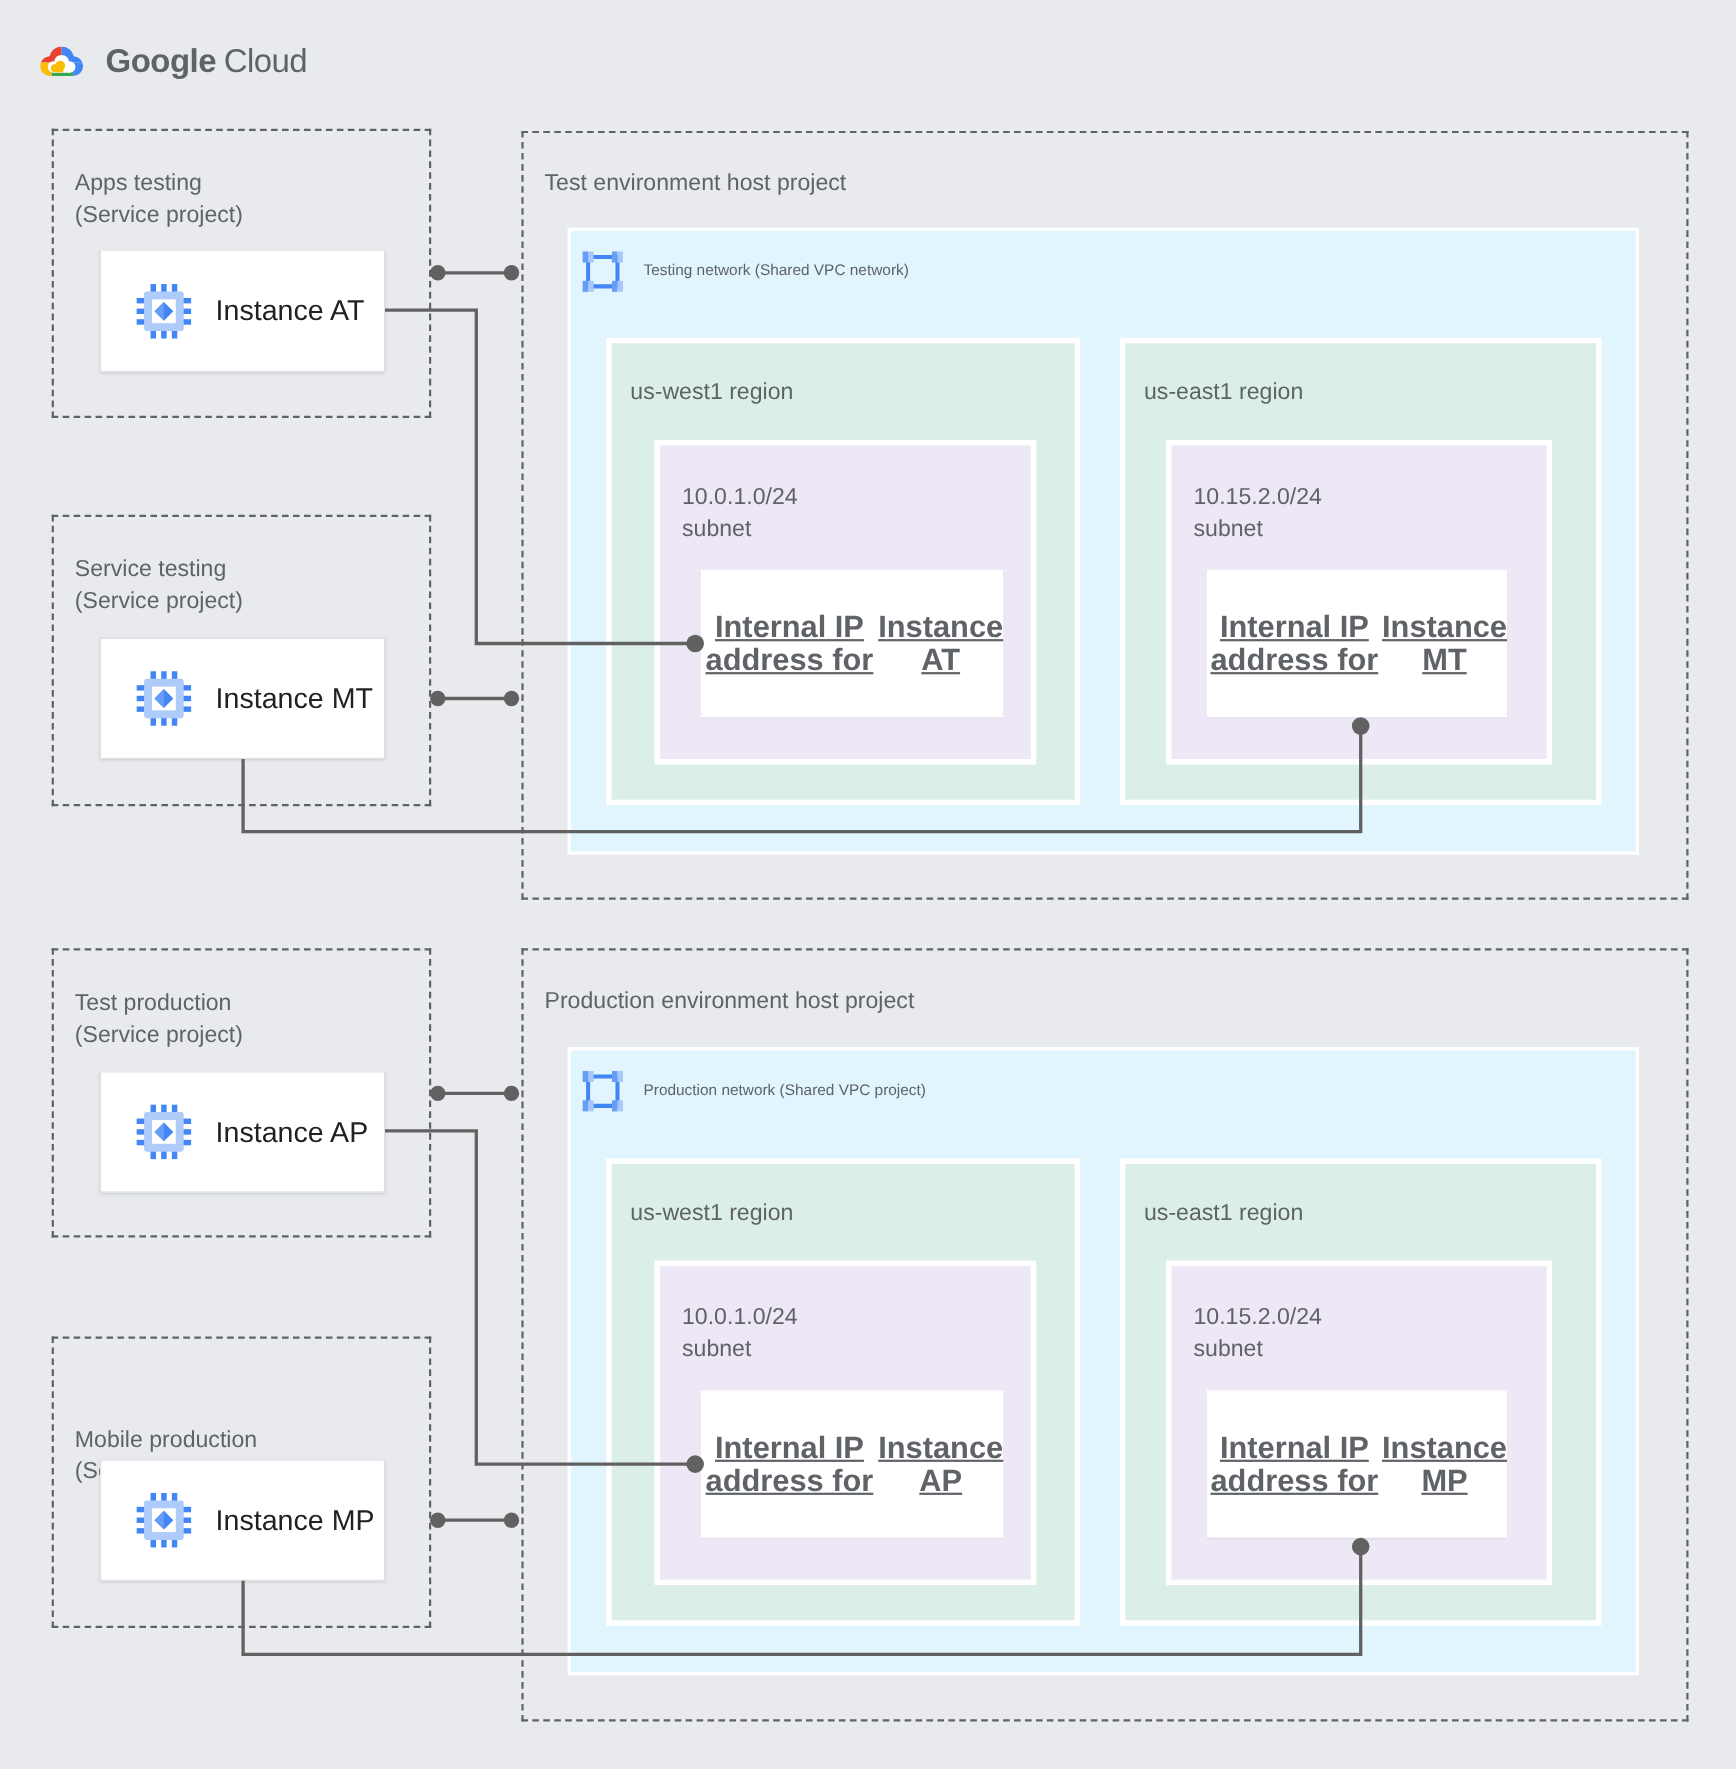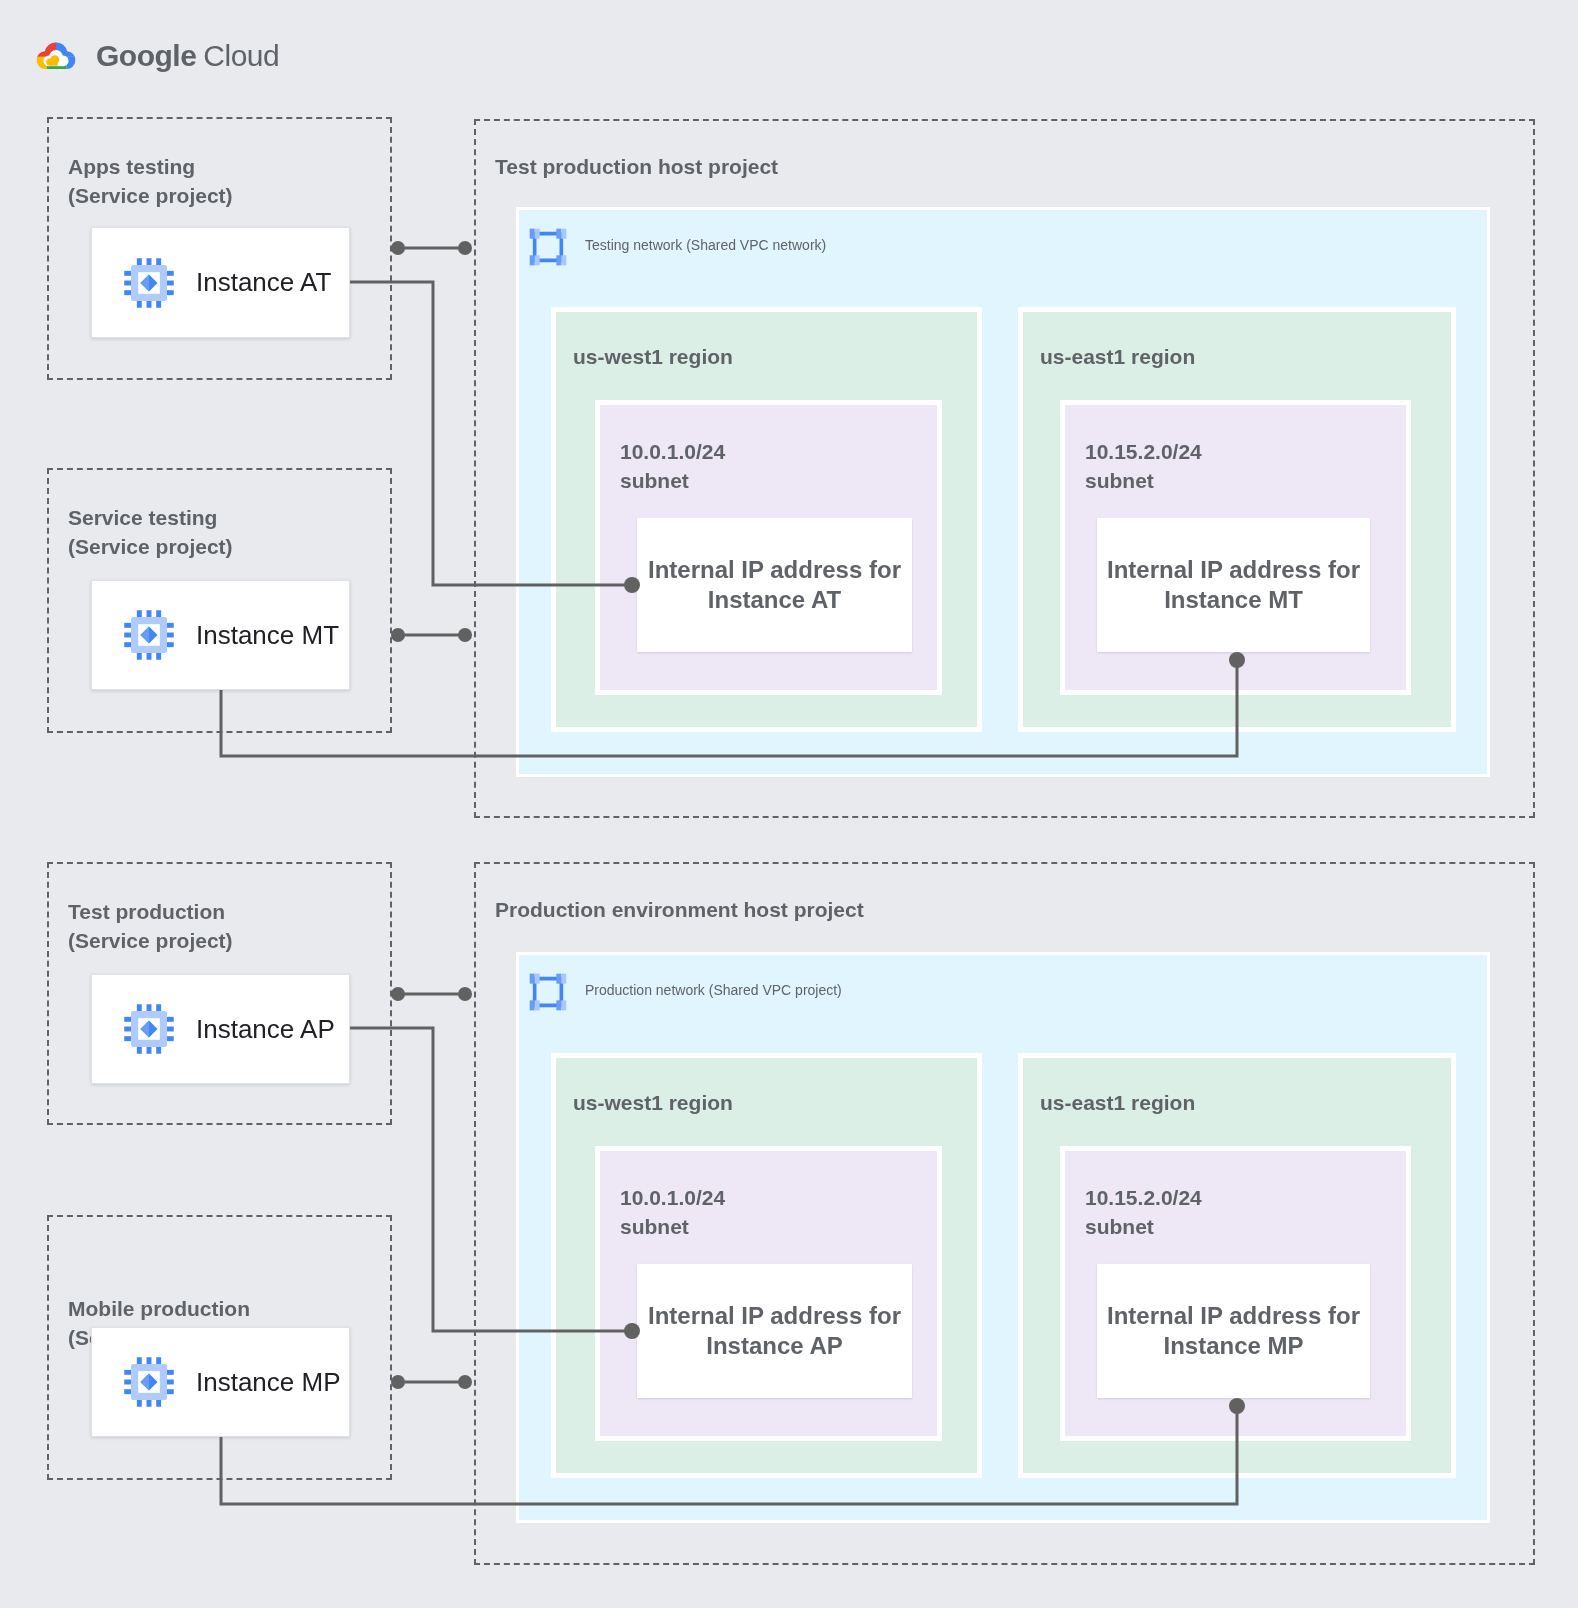--- a/index.html
+++ b/index.html
@@ -6,39 +6,39 @@
   #canvas {
     position:relative; width:1578px; height:1608px;
     background:#e8eaed; overflow:hidden;
     font-family:"Liberation Sans", sans-serif;
   }
   .abs { position:absolute; box-sizing:border-box; }
 
   
   .dashed-box { border:2px dashed #5f6368; background:transparent; }
 
-  .box-label { color:#5f6368; font-size:21px; line-height:29px; white-space:pre-line;font-weight:bold; }
+  .box-label { color:#5f6368; font-size:21px; line-height:29px; white-space:pre-line; }
 
   
   .card {
     background:#ffffff; border:1px solid #dfe1e5;
     box-shadow:0 1px 3px rgba(60,64,67,.18);
     display:flex; align-items:center; gap:20px; padding-left:30px;
   }
   .card .label { font-size:26px; color:#202124; }
 
   
   .net-box    { background:#e1f5fe; border:3px solid #ffffff; }
   .region-box { background:#dcefe6; border:5px solid #ffffff; }
   .subnet-box { background:#ede7f6; border:5px solid #ffffff; }
 
   .ip-box {
     background:#ffffff; box-shadow:0 1px 2px rgba(0,0,0,.12);
-    display:flex; flex-direction:column; align-items:center; justify-content:center;
-    text-align:center; color:#5f6368; font-weight:bold; font-size:24px; line-height:30px;
+    display:flex; flex-direction:row; align-items:center; justify-content:center;
+    text-align:center; color:#5f6368; font-weight:bold; font-size:28px; line-height:30px;text-decoration:underline;
   }
 
   .net-label { color:#5f6368; font-size:14px; }
   .logo-text { font-size:30px; color:#5f6368; letter-spacing:-0.5px; }
   .logo-text .b1 { font-weight:bold; }
   .logo-text .b2 { font-weight:normal; margin-left:7px; }
 
   svg { display:block; }
   #connector-overlay { position:absolute; left:0; top:0; pointer-events:none; }
 </style>
@@ -115,21 +115,21 @@
 
   <div class="abs dashed-box" style="left:47px; top:117px; width:345px; height:263px;">
     <div class="abs box-label" style="left:19px; top:33px;"><span>Apps testing</span><br><span>(Service project)</span></div>
   </div>
 
   <div class="abs dashed-box" style="left:47px; top:468px; width:345px; height:265px;">
     <div class="abs box-label" style="left:19px; top:33px;"><span>Service testing</span><br><span>(Service project)</span></div>
   </div>
 
   <div class="abs dashed-box" style="left:474px; top:119px; width:1061px; height:699px;">
-    <div class="abs box-label" style="left:19px; top:31px;">Test production host project</div>
+    <div class="abs box-label" style="left:19px; top:31px;">Test environment host project</div>
   </div>
 
   <div class="abs net-box" style="left:516px; top:207px; width:974px; height:570px;">
     <svg class="abs" style="left:9px; top:17px;" width="40" height="40" viewBox="0 0 24 24">
         <use href="#vpc-icon"></use>
       </svg>
     <div class="abs net-label" style="left:66px; top:27px;">Testing network (Shared VPC network)</div>
   </div>
 
   <div class="abs region-box" style="left:551px; top:307px; width:431px; height:425px;">

